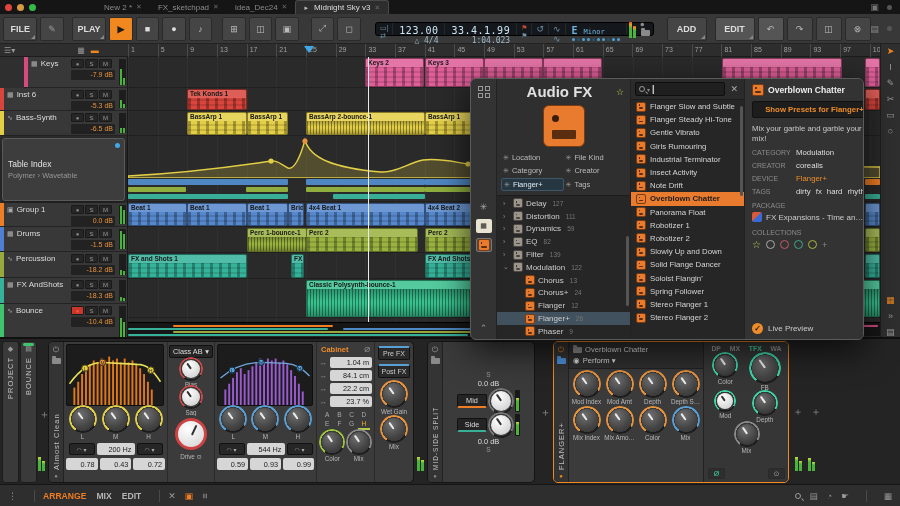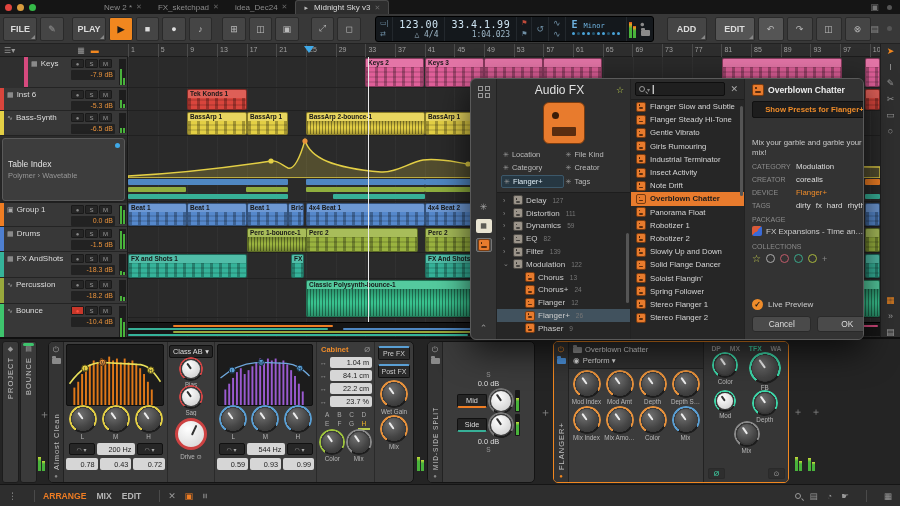--- a/index.html
+++ b/index.html
@@ -20,21 +20,21 @@
 
   
   #toolbar{position:absolute;left:0;top:14px;width:900px;height:30px;background:#383838;border-bottom:1px solid #222;display:flex;align-items:center}
   .tbtn{height:24px;background:#454545;border:1px solid #2a2a2a;border-radius:2px;color:#ddd;
     display:flex;align-items:center;justify-content:center;font-size:9px;font-weight:bold;position:relative;margin-left:3px}
   .tbtn.fold::after{content:"";position:absolute;right:1px;bottom:1px;border-left:4px solid transparent;border-bottom:4px solid #888}
   .tbtn.dim{color:#777}
   .tbtn.orange{background:#f1871f;color:#1a1a1a}
   .tbtn.sq{width:26px}
   .tbtn.ic{width:26px;font-weight:normal;color:#bbb}
-  #transport{height:26px;margin-left:14px;background:#14181c;border:1px solid #000;border-radius:3px;display:flex;align-items:stretch;
+  #transport{height:14px;margin-left:14px;background:#14181c;border:1px solid #000;border-radius:3px;display:flex;align-items:stretch;
     font-family:"DejaVu Sans Mono",monospace;color:#cfe6f4}
   #transport .seg{padding:2px 6px;display:flex;flex-direction:column;justify-content:space-between;border-right:1px solid #23282d}
   #transport .big{font-size:10px;text-align:right;letter-spacing:.5px}
   #transport .small{font-size:8px;color:#9fb8c8;text-align:right}
   #transport .icseg{display:flex;flex-direction:column;justify-content:space-around;padding:1px 4px;border-right:1px solid #23282d;color:#6f8fa5;font-size:7px;font-family:"Liberation Sans",sans-serif}
   .keydots{display:flex;gap:2px;margin-top:2px}
   .keydots i{width:3px;height:3px;border-radius:50%;background:#4aa3d8;display:inline-block}
   .keydots i.dim2{background:#24546e}
   .meterbars{display:flex;align-items:flex-end;gap:1px;height:18px;margin:3px 2px}
   .meterbars i{width:3px;display:inline-block;background:linear-gradient(to top,#49b33b 60%,#e8a020 85%,#d85020)}
@@ -103,21 +103,21 @@
   .pedal{background:#e87b2d;border:1px solid #7a3c10;border-radius:2px;position:relative;display:inline-block}
   .pedal::before{content:"";position:absolute;left:22%;top:22%;width:18%;height:18%;background:#3a1c08;border-radius:50%;box-shadow:210% 0 0 #3a1c08}
   .pedal::after{content:"";position:absolute;left:20%;bottom:18%;width:60%;height:22%;background:#5a2d10;border-radius:1px}
   .pedal.gray{background:#9b948a;border-color:#4c4944}
   .pedal.gray::before{background:#2e2b27;box-shadow:210% 0 0 #2e2b27}
   .pedal.gray::after{background:#474440}
   .p10{width:10px;height:10px}
   .p12{width:12px;height:12px}
   #devcol{width:134px;flex:none;border-right:1px solid #222;background:#2f2f2f;display:flex;flex-direction:column}
   #devcol .hdr{display:flex;align-items:center;padding:4px 6px 2px}
-  #devcol .title{flex:1;text-align:center;font-size:12px;color:#e0e0e0;font-weight:normal}
+  #devcol .title{flex:1;text-align:center;font-size:15px;color:#e0e0e0;font-weight:bold}
   #devcol .star{color:#b9cc4e;font-size:9px}
   #bigpedal{width:42px;height:42px;margin:3px auto;border-radius:6px}
   .filters{display:grid;grid-template-columns:1fr 1fr;grid-row-gap:2px;padding:2px 4px 4px}
   .fitem{display:flex;align-items:center;gap:3px;font-size:7.5px;color:#bbb;padding:1px 2px;border-radius:2px}
   .fitem .ast{color:#999;font-size:7px}
   .fitem.active{background:#263742;color:#dceaf2;border:1px solid #3c586a}
   #tree{flex:1;background:#262626;border-top:1px solid #1d1d1d;overflow:hidden;position:relative;padding-top:1px}
   .trowb{display:flex;align-items:center;height:12.8px;padding-left:6px;gap:3px;font-size:8px;color:#ccc}
   .trowb .chev{width:7px;color:#888;font-size:7px}
   .trowb .cnt{color:#767676;font-size:6.5px;margin-left:3px}
@@ -133,21 +133,21 @@
   #searchbox .caret{color:#ddd;font-size:9px;font-weight:bold}
   #pclose{color:#aaa;font-size:9px;padding:0 2px}
   #plist{flex:1;overflow:hidden;background:#262626;border-top:1px solid #1d1d1d;position:relative}
   .prow{display:flex;align-items:center;gap:4px;height:13.2px;padding-left:5px;font-size:7.8px;color:#d4d4d4;white-space:nowrap}
   .prow.selected{background:#e87b2d;color:#1c1c1c;font-weight:bold}
   #plist .sb{position:absolute;right:1px;top:6px;width:3px;height:90px;background:#555;border-radius:2px}
   #detailcol{flex:1;background:#333;padding:5px 7px;display:flex;flex-direction:column;font-size:8px}
   #dhead{display:flex;align-items:center;gap:4px}
   #dhead .dtitle{flex:1;font-size:8.6px;font-weight:bold;color:#ececec}
   #showbtn{margin-top:5px;background:#1d1d1d;border:1px solid #111;border-radius:2px;color:#ef8c2a;font-weight:bold;text-align:center;padding:3px 0;font-size:7.8px}
-  #ddesc{margin-top:20px;color:#c9c9c9;font-size:7.8px;line-height:10px}
+  #ddesc{margin-top:6px;color:#c9c9c9;font-size:7.8px;line-height:10px}
   .drow{display:flex;margin-top:4px;align-items:baseline}
   .dlabel{width:44px;color:#8c8c8c;font-size:7px;flex:none}
   .dval{color:#ddd;font-size:7.8px}
   .dval.orange{color:#ef8c2a}
   .tags{display:flex;gap:5px}
   .pkg{margin-top:6px}
   .pkgrow{display:flex;align-items:center;gap:4px;margin-top:3px;color:#ccc}
   .pkgic{width:10px;height:10px;background:linear-gradient(135deg,#d85a3a 50%,#3a6ad8 50%);border-radius:2px;flex:none}
   .collrow{display:flex;align-items:center;gap:5px;margin-top:3px}
   .collstar{color:#c3cc4e;font-size:10px}
@@ -505,60 +505,60 @@
             </div>
             <div class="dbfield">-1.5 dB</div>
           </div>
           <div class="tmeter">
             <i class="g" style="height: 18px;"></i>
             <i class="g g2" style="height: 15px;"></i>
           </div>
         </div>
 
         <div class="trow" style="height: 26px;">
+          <div class="cbar" style="background: rgb(152, 168, 60);"></div>
+          <div class="tmain">
+            <div class="tname">
+              <span class="ticon">∿</span>
+              <span>Percussion</span>
+            </div>
+          </div>
+          <div class="tctl">
+            <div class="btnrow">
+              <span class="sbtn rec" style="--recbg: #262626; --recdot: #888;">●</span>
+              <span class="sbtn">S</span>
+              <span class="sbtn">M</span>
+            </div>
+            <div class="dbfield">-18.2 dB</div>
+          </div>
+          <div class="tmeter">
+            <i class="g" style="height: 5px;"></i>
+            <i class="g g2" style="height: 4px;"></i>
+          </div>
+        </div>
+
+        <div class="trow" style="height: 26px;">
           <div class="cbar" style="background: rgb(53, 179, 154);"></div>
           <div class="tmain">
             <div class="tname">
               <span class="ticon">▦</span>
               <span>FX AndShots</span>
             </div>
           </div>
           <div class="tctl">
             <div class="btnrow">
               <span class="sbtn rec" style="--recbg: #262626; --recdot: #888;">●</span>
               <span class="sbtn">S</span>
               <span class="sbtn">M</span>
             </div>
             <div class="dbfield">-18.3 dB</div>
           </div>
           <div class="tmeter">
             <i class="g" style="height: 4px;"></i>
             <i class="g g2" style="height: 3px;"></i>
-          </div>
-        </div>
-
-        <div class="trow" style="height: 26px;">
-          <div class="cbar" style="background: rgb(152, 168, 60);"></div>
-          <div class="tmain">
-            <div class="tname">
-              <span class="ticon">∿</span>
-              <span>Percussion</span>
-            </div>
-          </div>
-          <div class="tctl">
-            <div class="btnrow">
-              <span class="sbtn rec" style="--recbg: #262626; --recdot: #888;">●</span>
-              <span class="sbtn">S</span>
-              <span class="sbtn">M</span>
-            </div>
-            <div class="dbfield">-18.2 dB</div>
-          </div>
-          <div class="tmeter">
-            <i class="g" style="height: 5px;"></i>
-            <i class="g g2" style="height: 4px;"></i>
           </div>
         </div>
 
         <div class="trow" style="height: 39px;">
           <div class="cbar" style="background: rgb(62, 196, 109);"></div>
           <div class="tmain">
             <div class="tname">
               <span class="ticon">∿</span>
               <span>Bounce</span>
             </div>
@@ -1082,24 +1082,20 @@
               <span class="ccirc" style="--cc: #c05a6a;"></span>
               <span class="ccirc" style="--cc: #3aa98a;"></span>
               <span class="ccirc" style="--cc: #a8b83c;"></span>
             </span>
           <span class="collplus">+</span>
         </div>
       </div>
       <div id="lprow">
         <span id="lpcheck">✓</span>
         <span>Live Preview</span>
-      </div>
-      <div id="dbtns">
-        <div class="dbtn">Cancel</div>
-        <div class="dbtn">OK</div>
       </div>
     </div>
   </div>
 
   <div id="devpanel">
     <div class="vtab" id="projecttab">
       <span class="tic">◆</span>
       <span class="vtext">PROJECT</span>
     </div>
     <div class="vtab" id="bouncetab">

